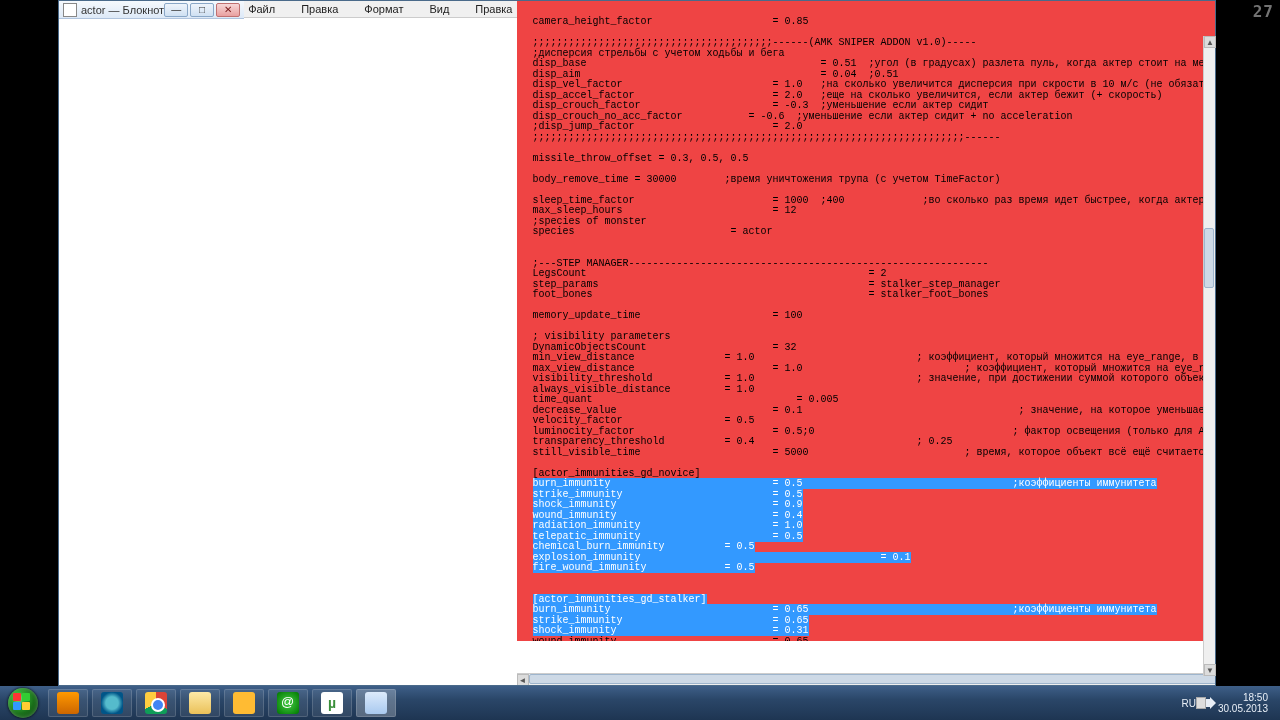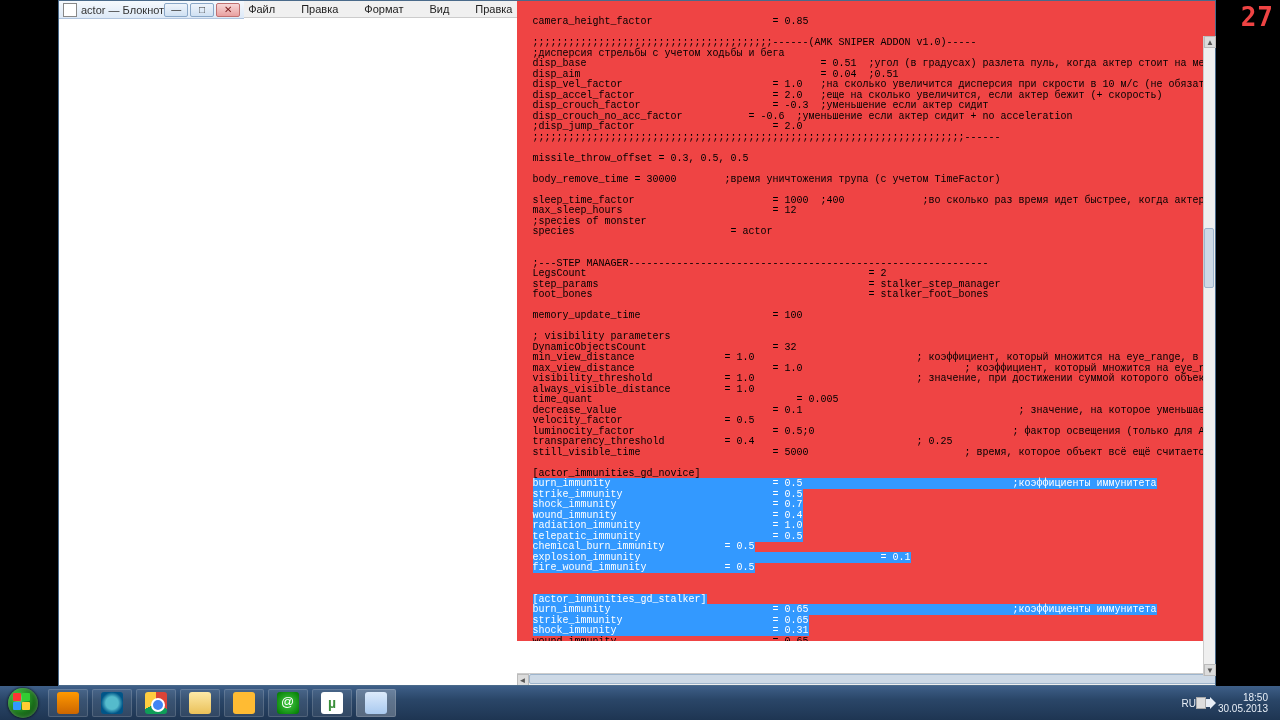--- a/index.html
+++ b/index.html
@@ -9,23 +9,23 @@
     background: #000;
     overflow: hidden;
     font-family: "Tahoma", sans-serif;
     font-size: 11px;
     position: relative;
   }
   .overlay-num {
     position: absolute;
     top: 2px; right: 6px;
     font-family: monospace;
-    font-size: 26px;
+    font-size: 16px;
     font-weight: bold;
-    color: #ef4444;
+    color: #737373;
     letter-spacing: 1px;
     z-index: 100;
   }
   .window {
     position: absolute;
     left: 58px;
     top: 0;
     width: 1158px;
     height: 686px;
     background: #fff;
@@ -233,21 +233,21 @@
 time_quant                                  = 0.005
 decrease_value                          = 0.1                                    ; значение, на которое уменьшается вес, если объект попал в фрустум, но отсёкся по каким-то причинам
 velocity_factor                 = 0.5
 luminocity_factor                       = 0.5;0                                 ; фактор освещения (только для Актёра)
 transparency_threshold          = 0.4                           ; 0.25
 still_visible_time                      = 5000                          ; время, которое объект всё ещё считается видимым, даже если он уже не во фрустуме
 
 [actor_immunities_gd_novice]
 <span class="sel">burn_immunity                           = 0.5                                   ;коэффициенты иммунитета</span>
 <span class="sel">strike_immunity                         = 0.5</span>
-<span class="sel">shock_immunity                          = 0.7</span>
+<span class="sel">shock_immunity                          = 0.9</span>
 <span class="sel">wound_immunity                          = 0.4</span>
 <span class="sel">radiation_immunity                      = 1.0</span>
 <span class="sel">telepatic_immunity                      = 0.5</span>
 <span class="sel">chemical_burn_immunity          = 0.5</span>
 <span class="sel">explosion_immunity</span><span class="sel">                                        = 0.1</span>
 <span class="sel">fire_wound_immunity             = 0.5</span>
 
 
 <span class="sel">[actor_immunities_gd_stalker]</span>
 <span class="sel">burn_immunity                           = 0.65                                  ;коэффициенты иммунитета</span>

